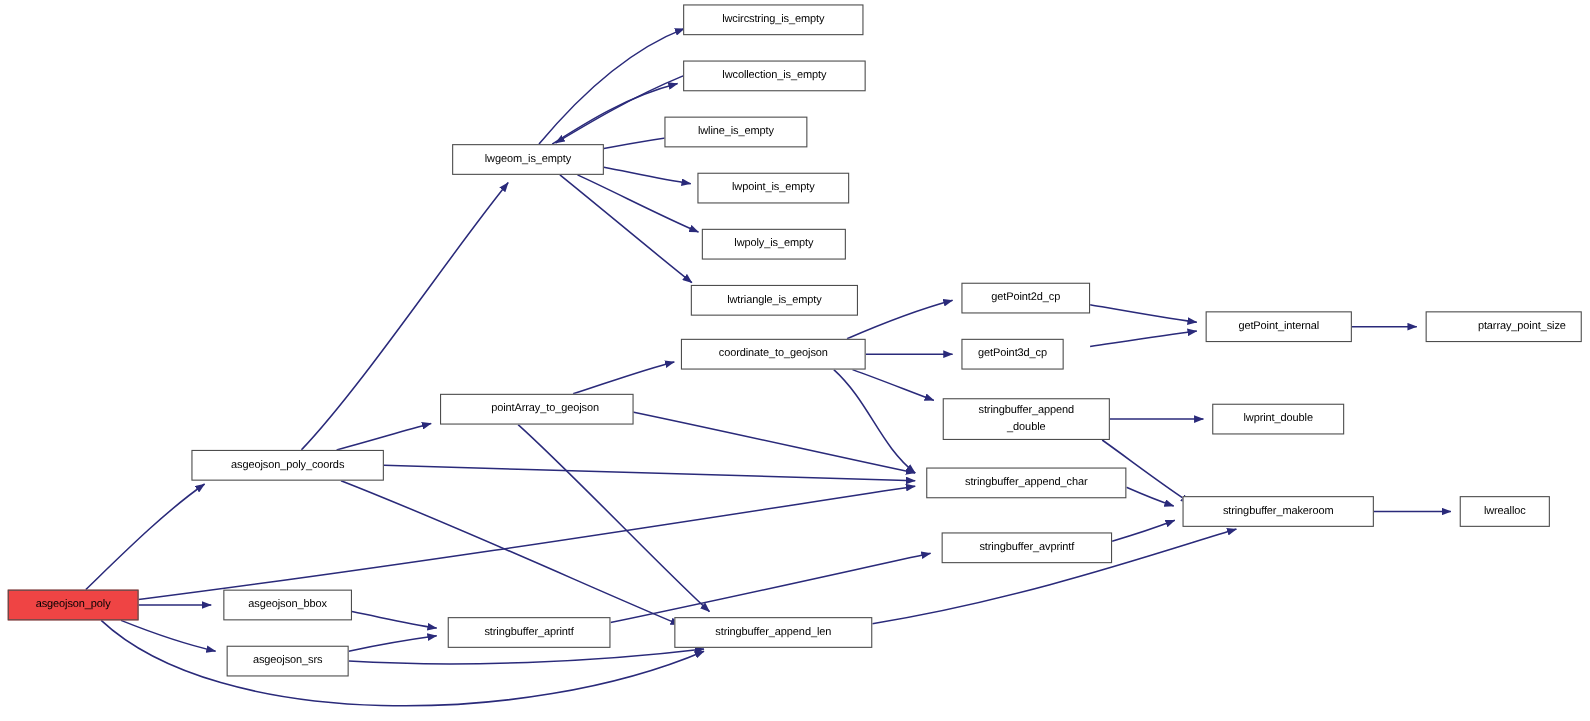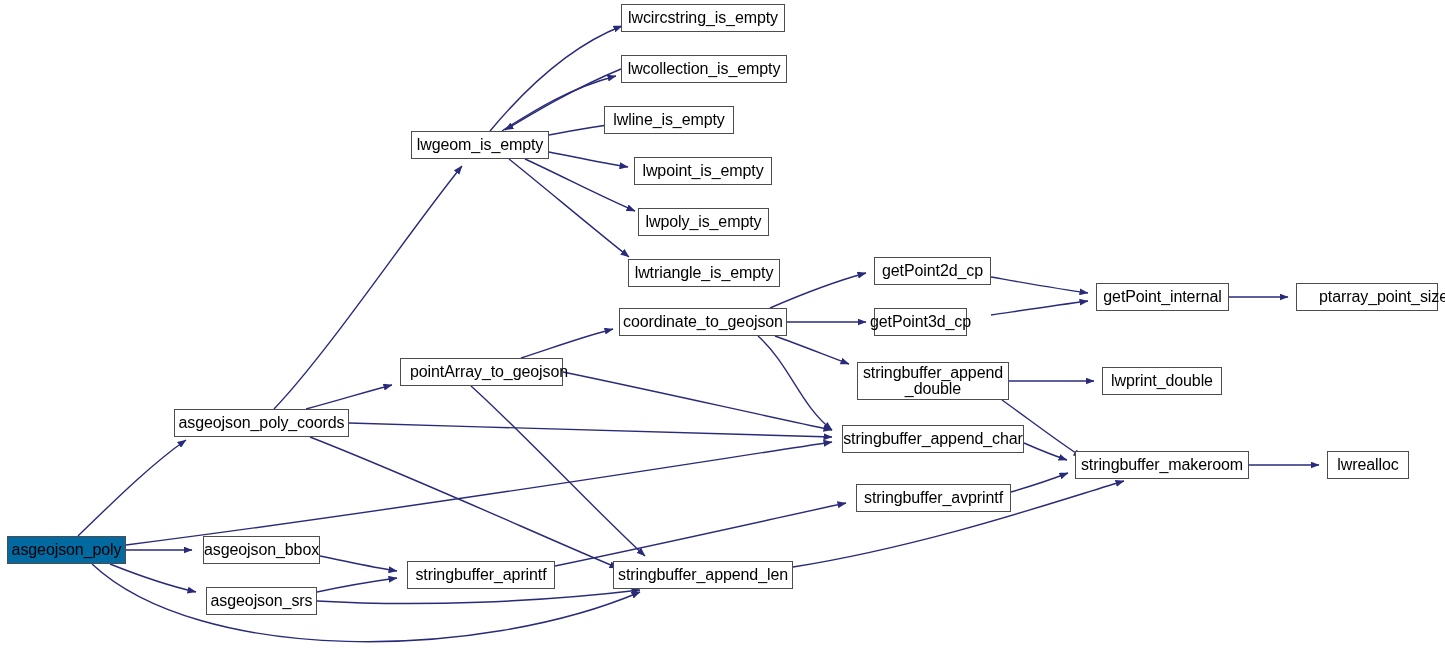--- a/index.html
+++ b/index.html
@@ -28,31 +28,31 @@
     top: 0;
     width: 1445px;
     height: 655px;
   }
   .node {
     position: absolute;
     box-sizing: border-box;
     border: 1px solid #4d4d4d;
     background: #ffffff;
     color: #000000;
-    font-size: 16px;
+    font-size: 10px;
     line-height: 16px;
     display: flex;
     align-items: center;
     justify-content: center;
     text-align: center;
     white-space: pre;
     letter-spacing: -0.1px;
   }
   .node.root {
-    background: #0369a1;
+    background: #ef4444;
   }
 </style>
 </head>
 <body>
 
 <div id="graph-root">
 
   <svg id="edge-layer" viewBox="0 0 1445 655" width="1445" height="655" xmlns="http://www.w3.org/2000/svg">
     <defs>
       <marker id="arrowhead" markerWidth="9" markerHeight="7" refX="8.5" refY="3.5" orient="auto" markerUnits="userSpaceOnUse">
@@ -104,21 +104,21 @@
       <div class="node" style="left: 174px; top: 409px; width: 175px; height: 28px;">asgeojson_poly_coords</div>
       <div class="node" style="left: 203px; top: 536px; width: 117px; height: 28px;">asgeojson_bbox</div>
       <div class="node" style="left: 206px; top: 587px; width: 111px; height: 28px;">asgeojson_srs</div>
       <div class="node" style="left: 411px; top: 131px; width: 138px; height: 28px;">lwgeom_is_empty</div>
       <div class="node" style="left: 621px; top: 4px; width: 164px; height: 28px;">lwcircstring_is_empty</div>
       <div class="node" style="left: 621px; top: 55px; width: 166px; height: 28px;">lwcollection_is_empty</div>
       <div class="node" style="left: 604px; top: 106px; width: 130px; height: 28px;">lwline_is_empty</div>
       <div class="node" style="left: 634px; top: 157px; width: 138px; height: 28px;">lwpoint_is_empty</div>
       <div class="node" style="left: 638px; top: 208px; width: 131px; height: 28px;">lwpoly_is_empty</div>
       <div class="node" style="left: 628px; top: 259px; width: 152px; height: 28px;">lwtriangle_is_empty</div>
-      <div class="node" style="left: 400px; top: 358px; width: 163px; height: 28px; padding-left: 15px;">pointArray_to_geojson</div>
+      <div class="node" style="left: 400px; top: 358px; width: 176px; height: 28px; padding-left: 15px;">pointArray_to_geojson</div>
       <div class="node" style="left: 619px; top: 308px; width: 168px; height: 28px;">coordinate_to_geojson</div>
       <div class="node" style="left: 874px; top: 257px; width: 117px; height: 28px;">getPoint2d_cp</div>
       <div class="node" style="left: 874px; top: 308px; width: 93px; height: 28px;">getPoint3d_cp</div>
       <div class="node" style="left: 1096px; top: 283px; width: 133px; height: 28px;">getPoint_internal</div>
       <div class="node" style="left: 1296px; top: 283px; width: 142px; height: 28px; padding-left: 33px;">ptarray_point_size</div>
       <div class="node" style="left: 857px; top: 362px; width: 152px; height: 38px;">stringbuffer_append
 _double</div>
       <div class="node" style="left: 1102px; top: 367px; width: 120px; height: 28px;">lwprint_double</div>
       <div class="node" style="left: 842px; top: 425px; width: 182px; height: 28px;">stringbuffer_append_char</div>
       <div class="node" style="left: 1075px; top: 451px; width: 174px; height: 28px;">stringbuffer_makeroom</div>

